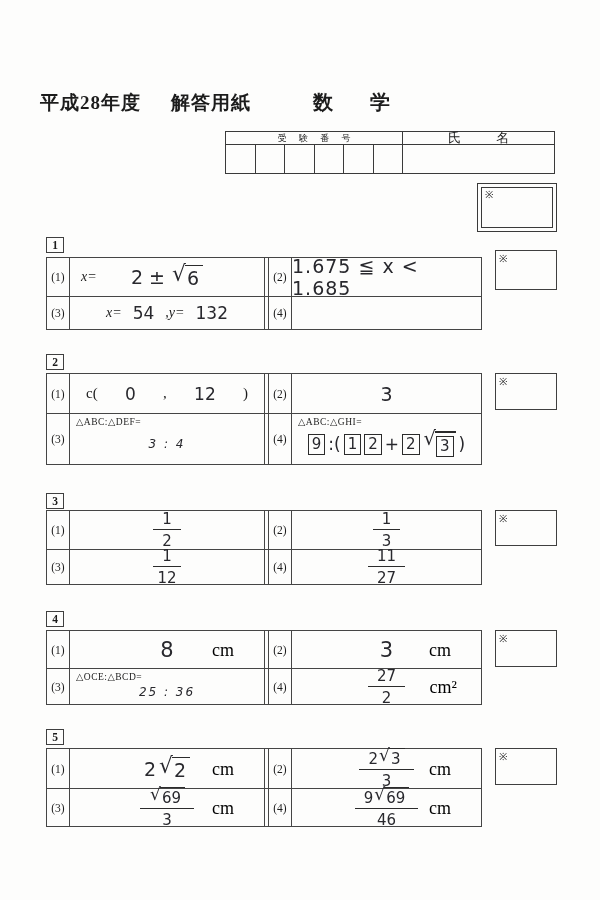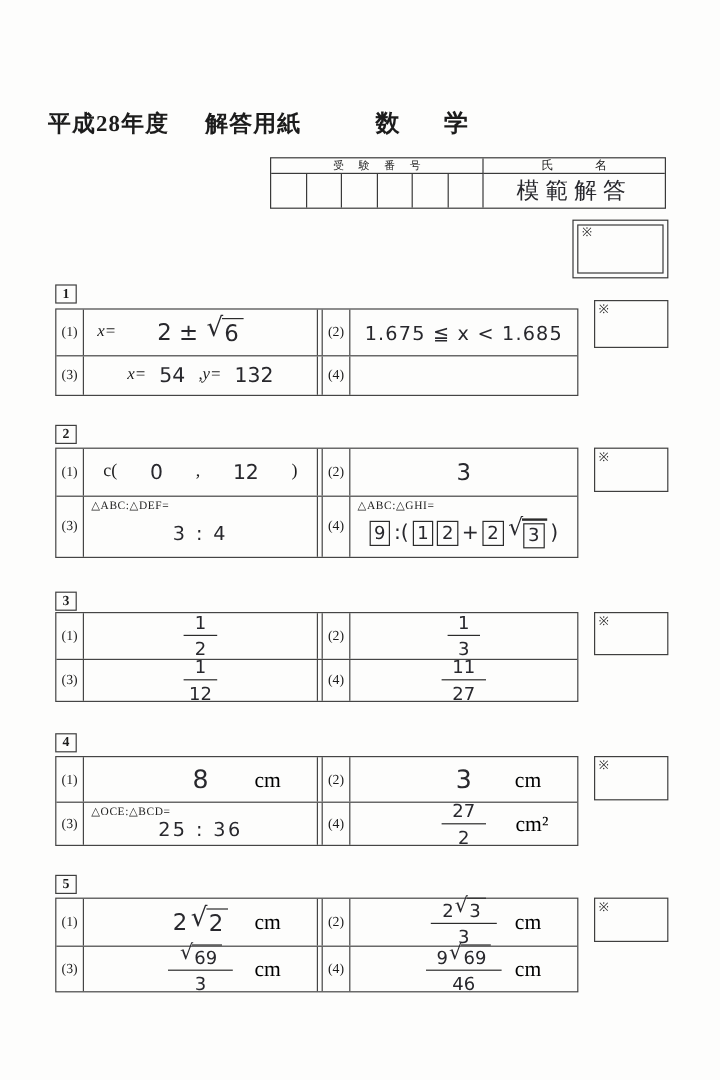--- a/index.html
+++ b/index.html
@@ -37,21 +37,21 @@
   .info-head {
     grid-column: 1 / 7;
     border-bottom: 1px solid #3a3a3a; border-right: 1px solid #3a3a3a;
     display:flex; align-items:center; justify-content:center;
     font-size: 9px; letter-spacing: 5px; padding-left:5px;
   }
   .name-head {
     grid-column: 7 / 8;
     border-bottom: 1px solid #3a3a3a;
     display:flex; align-items:center; justify-content:center;
-    font-size: 10px; letter-spacing: 16px; padding-left:16px;
+    font-size: 13px; letter-spacing: 16px; padding-left:16px;
   }
   .num-cell { border-right: 1px solid #3a3a3a; }
   .name-cell {
     display:flex; align-items:center; justify-content:center;
     font-size: 19px; letter-spacing: 5px;
   }
 
   
   .hw {
     font-family: "DejaVu Sans", sans-serif;
@@ -126,24 +126,24 @@
 
   
   .bxrow { display:flex; align-items:center; gap:3px; font-size:17px; }
   .bx {
     display:inline-block; border: 1.6px solid #2b2b2b;
     min-width: 17px; padding: 0 3px; text-align:center;
     font-size: 15px; line-height: 19px;
   }
   .rtop-bx { border-top: 2px solid #2b2b2b; padding: 2px 2px 0 1px; }
 
-  .fs16 { font-size: 16px; letter-spacing: 1px; }
+  .fs16 { font-size: 19px; letter-spacing: 1px; }
   .fs17 { font-size: 17px; }
   .fs19 { font-size: 19px; }
-  .fs20 { font-size: 16px; letter-spacing: 2px; }
+  .fs20 { font-size: 12px; letter-spacing: 2px; font-style: italic; }
   .fs21 { font-size: 21px; }
 </style>
 </head>
 <body>
 
 <div id="paper">
 
   <div class="title">
     <span>平成28年度</span>
     <span class="t-sheet">解答用紙</span>
@@ -153,21 +153,20 @@
 
   <div class="info-table">
     <div class="info-head">受 験 番 号</div>
     <div class="name-head">氏 名</div>
     <div class="num-cell"></div>
     <div class="num-cell"></div>
     <div class="num-cell"></div>
     <div class="num-cell"></div>
     <div class="num-cell"></div>
     <div class="num-cell"></div>
-    <div class="name-cell hw">模範解答</div>
   </div>
 
   <div class="gbox-outer">
     <div class="gbox-inner">
       <span class="kome">※</span>
     </div>
   </div>
 
   <div class="numbox" style="top:237px">1</div>
   <div class="ans-table" style="top:257px">

